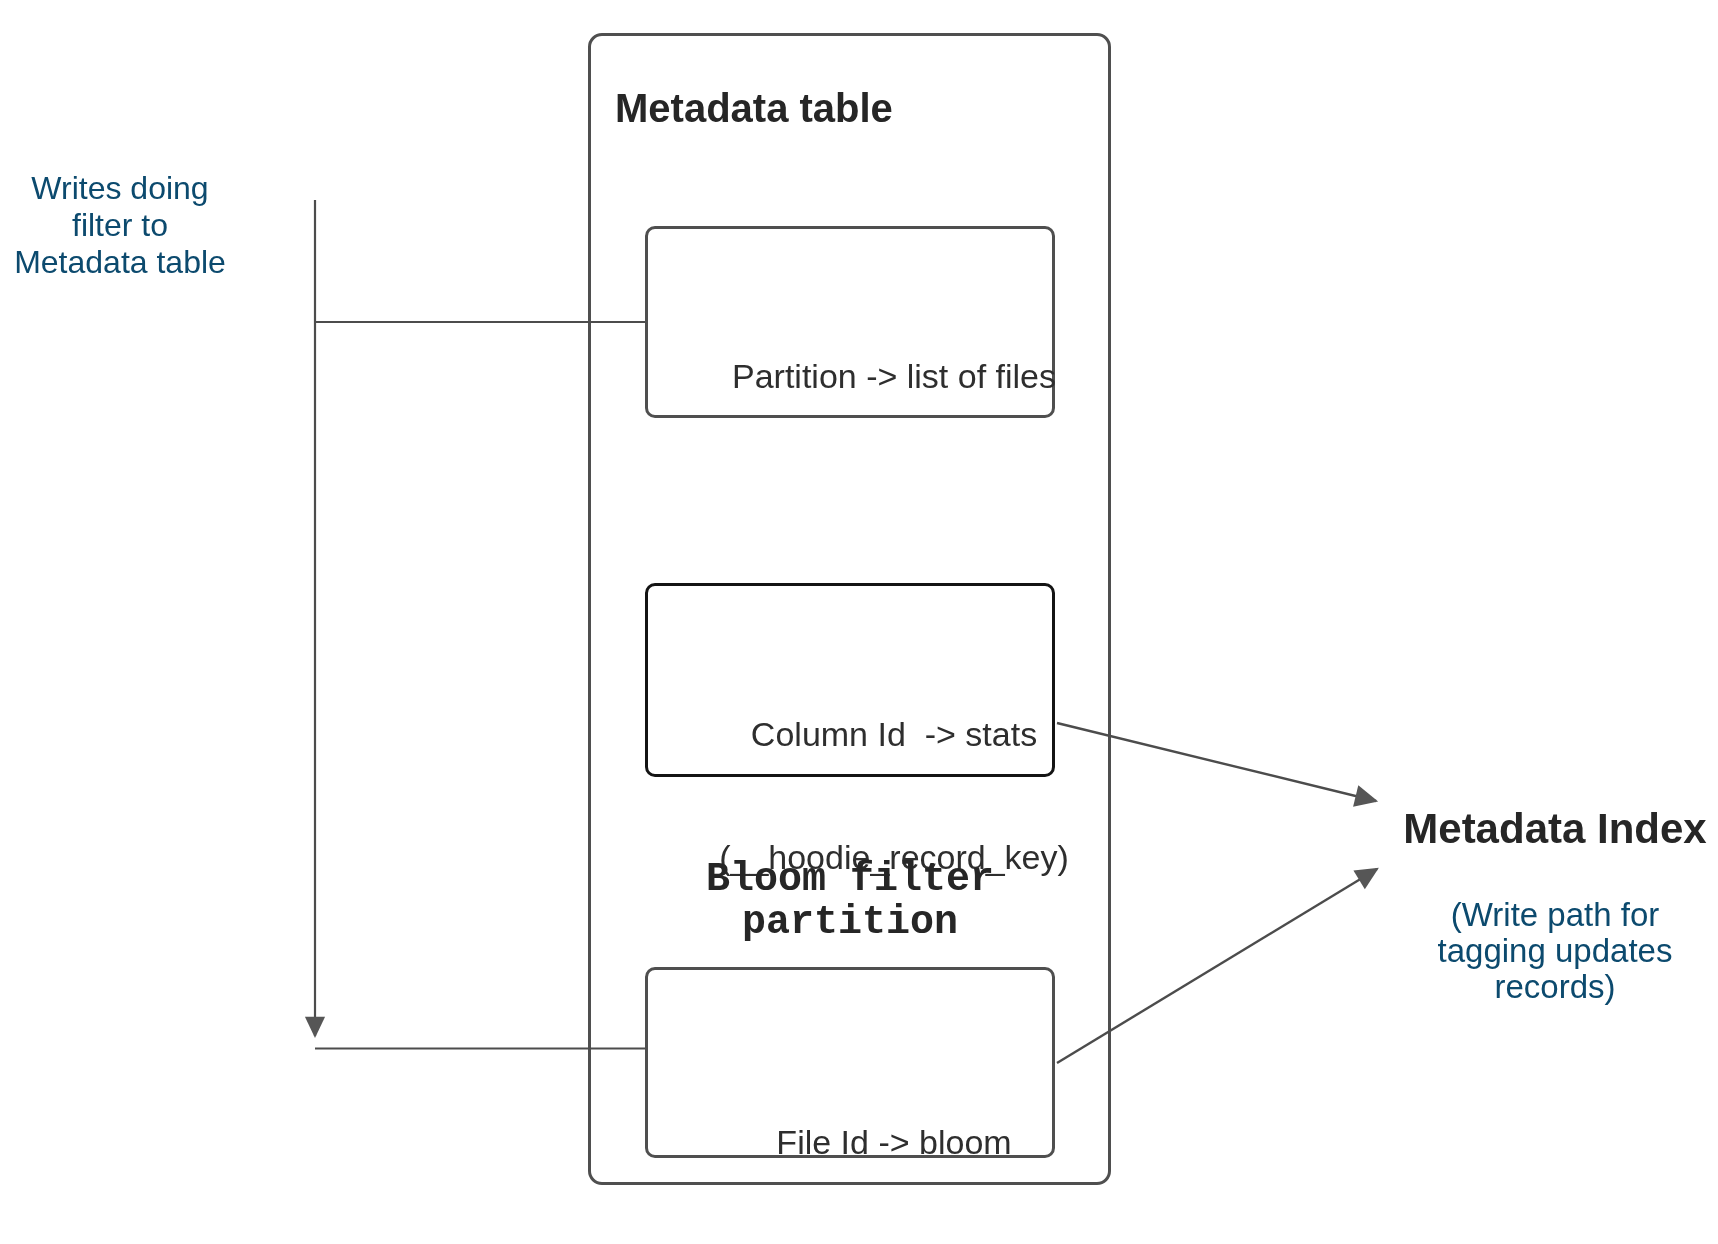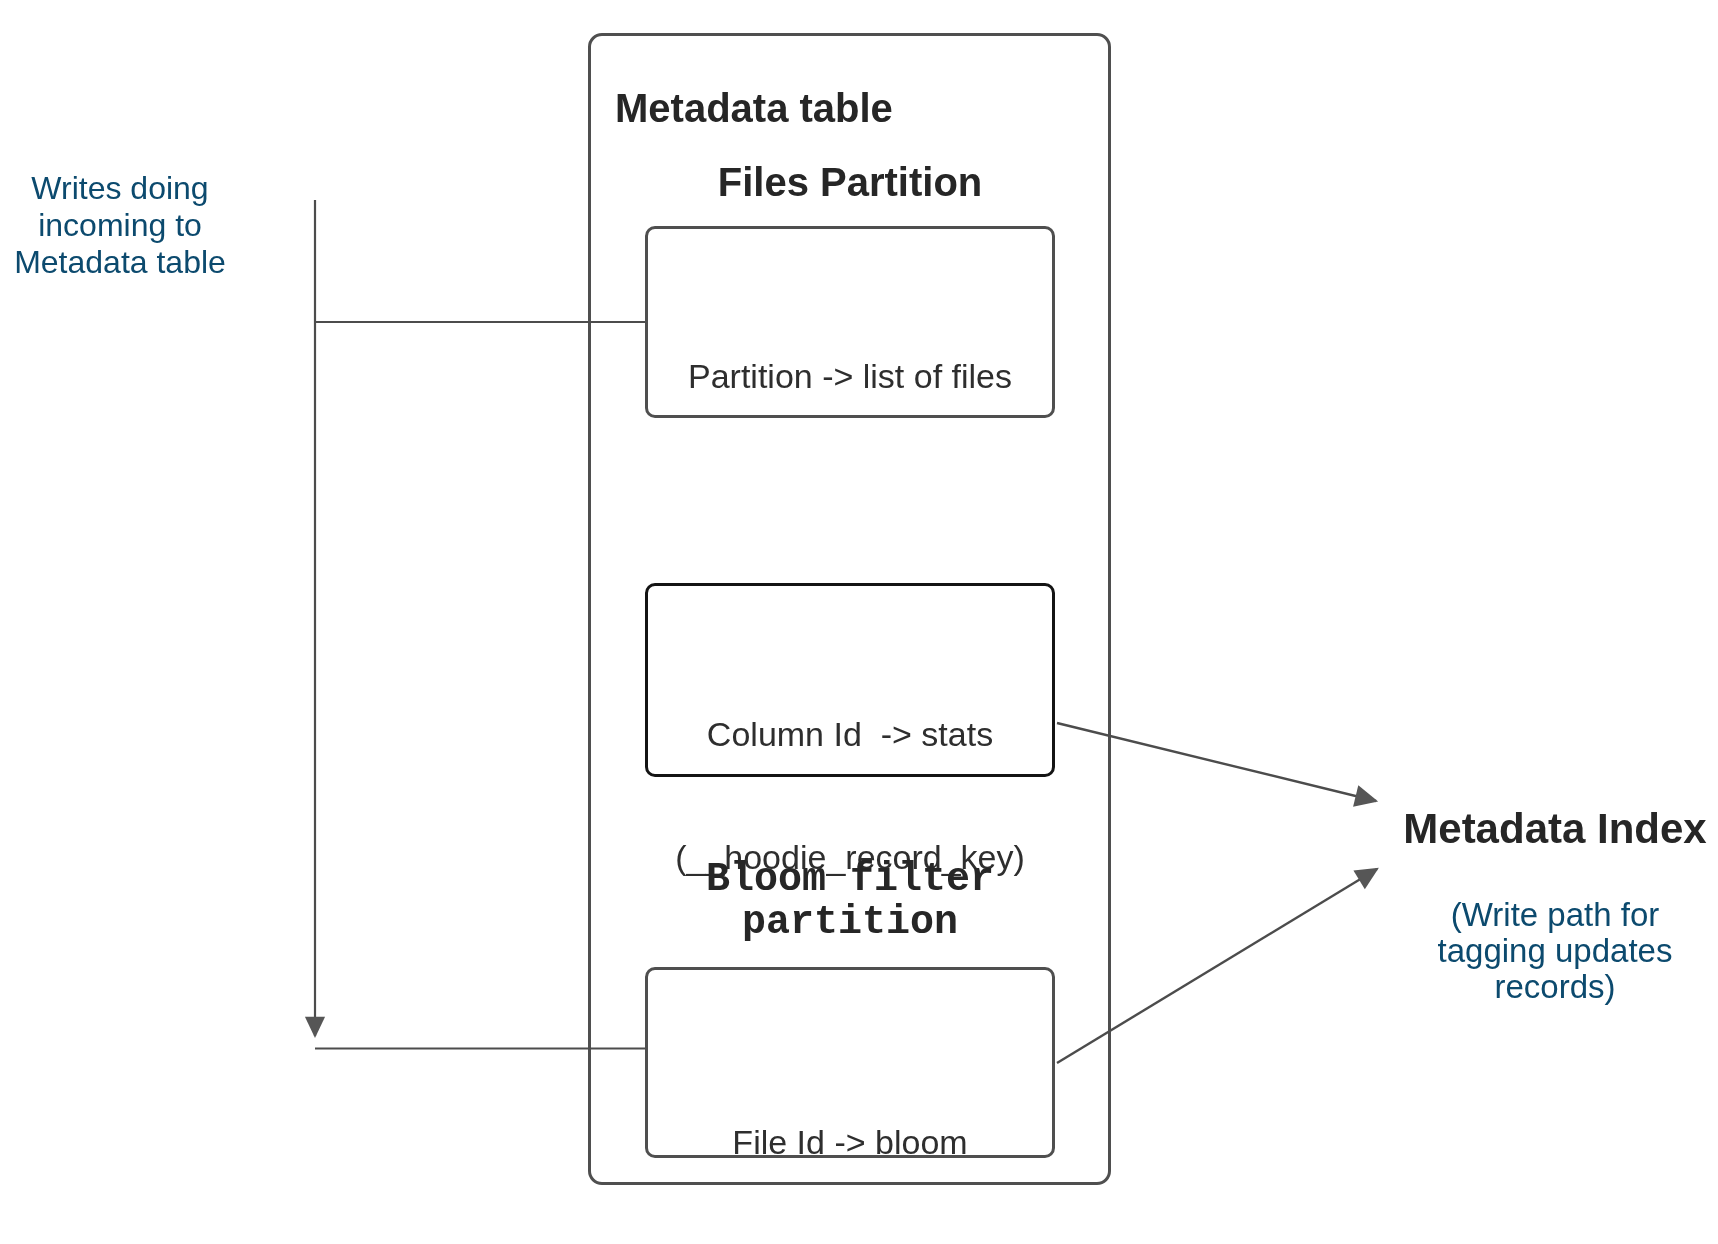--- a/index.html
+++ b/index.html
@@ -71,20 +71,21 @@
   .box-colstat { left: 645px; top: 583px; width: 410px; height: 194px; border-color: #141414; }
   .box-bloom   { left: 645px; top: 967px; width: 410px; height: 191px; }
 
   .box-text {
     left: 645px;
     width: 410px;
     text-align: center;
     font-size: 34px;
     color: #2e2e2e;
     white-space: pre;
+    padding-left: 44px;
   }
   .text-files   { top: 276px; line-height: 40px; }
   .text-colstat { top: 632px; line-height: 41px; }
   .text-bloom   { top: 1042px; line-height: 40px; text-align: center; }
 
   
   .index-title {
     left: 1385px;
     top: 804px;
     width: 340px;
@@ -111,30 +112,27 @@
     pointer-events: none;
   }
 </style>
 </head>
 <body>
 
 <div id="canvas">
 
   <div class="abs side-note">
     <div>Writes doing</div>
-    <div>incoming to</div>
+    <div>filter to</div>
     <div>Metadata table</div>
   </div>
 
   <div class="abs outer-box"></div>
   <div class="abs outer-title">Metadata table</div>
 
-  <div class="abs part-heading heading-files">
-    <div>Files Partition</div>
-  </div>
   <div class="abs part-box box-files"></div>
   <div class="abs box-text text-files">
     <div>Partition -&gt; list of files</div>
   </div>
 
   <div class="abs part-box box-colstat"></div>
   <div class="abs box-text text-colstat">
     <div>Column Id  -&gt; stats</div>
     <div>(__hoodie_record_key)</div>
   </div>

